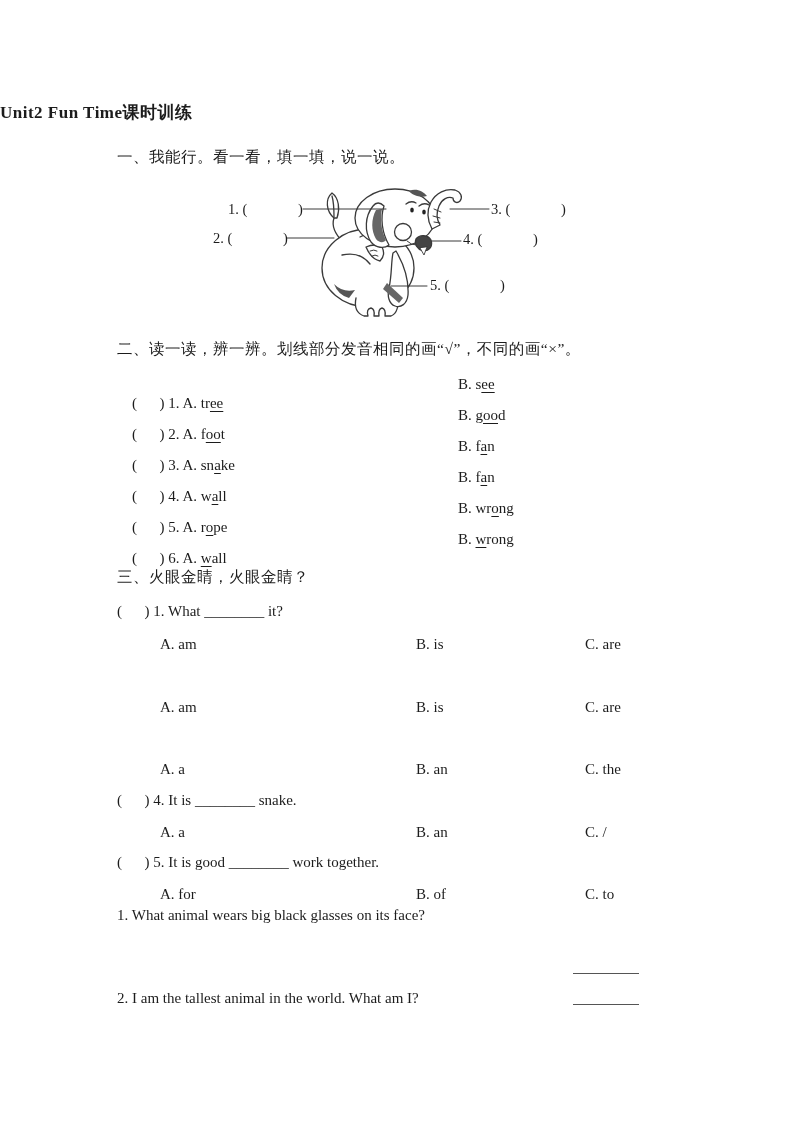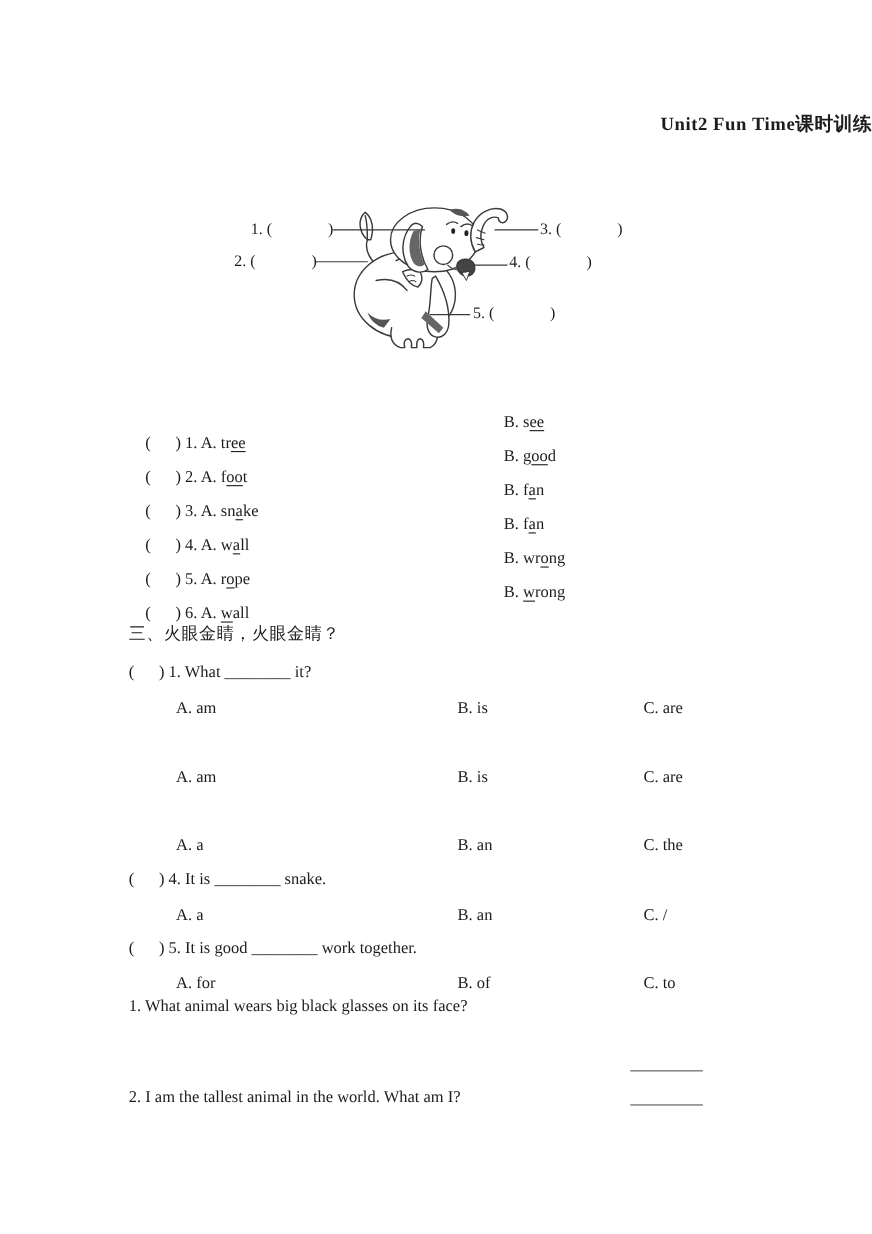--- a/index.html
+++ b/index.html
@@ -18,21 +18,21 @@
     left:117px;
     width:600px;
     font-size:15px;
     line-height:19px;
     white-space:pre;
   }
   .title {
     position:absolute;
     left:0; top:101px;
     width:793px;
-    text-align:right;
+    text-align:left;
     font-size:17px;
     font-weight:bold;
     letter-spacing:0.5px;
   }
   .heading {
     font-size:15.5px;
     letter-spacing:0.5px;
   }
   .fig-label {
     position:absolute;
@@ -55,20 +55,21 @@
   }
   .figure { position:absolute; left:210px; top:185px; }
 </style>
 </head>
 <body>
 
 <div class="page">
 
   <div class="title">Unit2 Fun Time课时训练</div>
 
+  <div class="line heading" style="top:147px">一、我能行。看一看，填一填，说一说。</div>
 
   <svg class="figure" width="400" height="140" viewBox="0 0 400 140">
     <g fill="none" stroke="#3a3a3a" stroke-width="1.3" stroke-linecap="round" stroke-linejoin="round">
 
       <path d="M133,57 C126,50 121,42 124,33"></path>
       <path d="M124,33 C116,26 115,14 122,8 C129,13 130,24 127,33 Z" fill="#ffffff"></path>
       <path d="M122,11 C124,18 124,26 124,32"></path>
 
       <ellipse cx="158" cy="83" rx="46" ry="39" fill="#ffffff"></ellipse>
 
@@ -111,20 +112,21 @@
       <line x1="181" y1="101" x2="217" y2="101" stroke-width="1"></line>
     </g>
   </svg>
 
   <span class="fig-label" style="left:228px; top:201px">1. (              )</span>
   <span class="fig-label" style="left:213px; top:230px">2. (              )</span>
   <span class="fig-label" style="left:491px; top:201px">3. (              )</span>
   <span class="fig-label" style="left:463px; top:231px">4. (              )</span>
   <span class="fig-label" style="left:430px; top:277px">5. (              )</span>
 
+  <div class="line heading" style="top:339px">二、读一读，辨一辨。划线部分发音相同的画“√”，不同的画“×”。</div>
 
   <div class="line" style="top:375px">
     <span>(      ) </span><span>1. </span><span>A. </span><span>tr</span><span class="u">ee</span><span></span>
     <span class="bcol"><span>B. </span><span>s</span><span class="u">ee</span><span></span></span>
   </div>
   <div class="line" style="top:406px">
     <span>(      ) </span><span>2. </span><span>A. </span><span>f</span><span class="u">oo</span><span>t</span>
     <span class="bcol"><span>B. </span><span>g</span><span class="u">oo</span><span>d</span></span>
   </div>
   <div class="line" style="top:437px">

